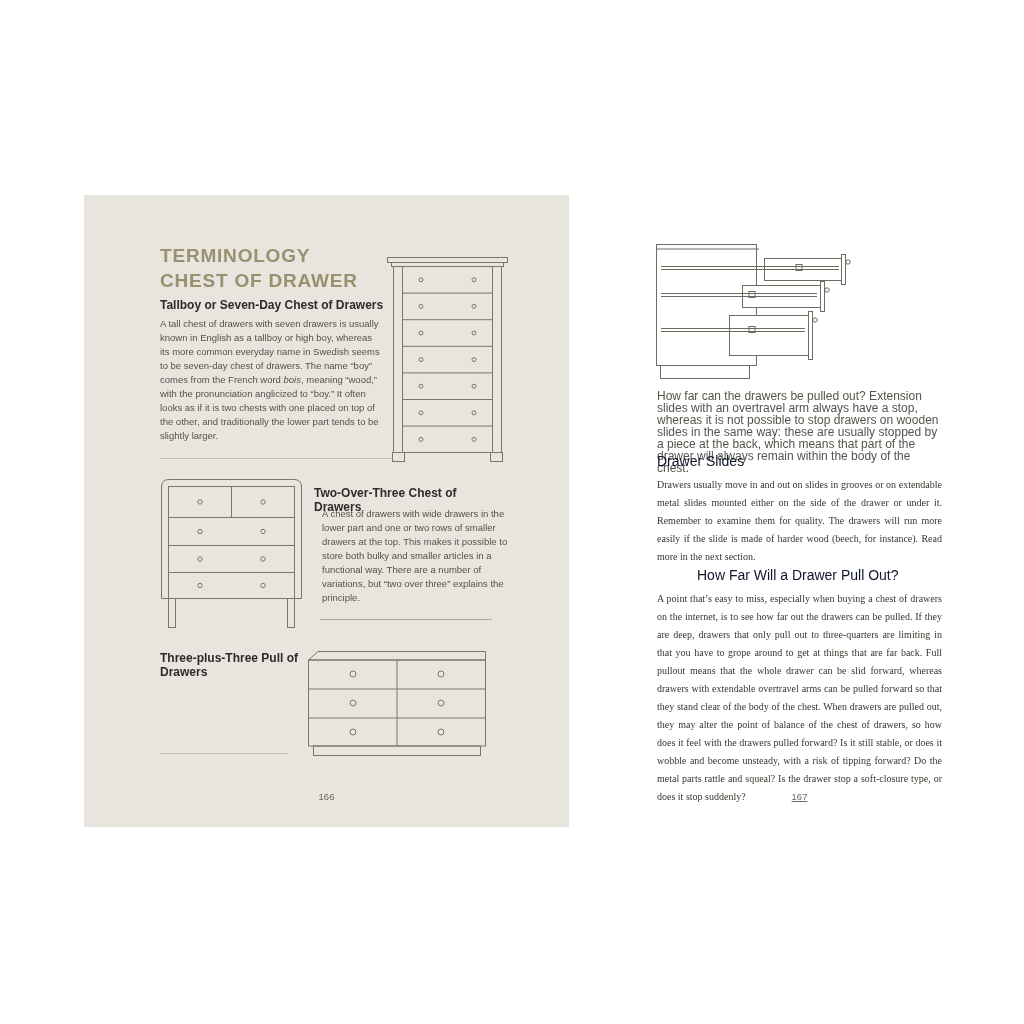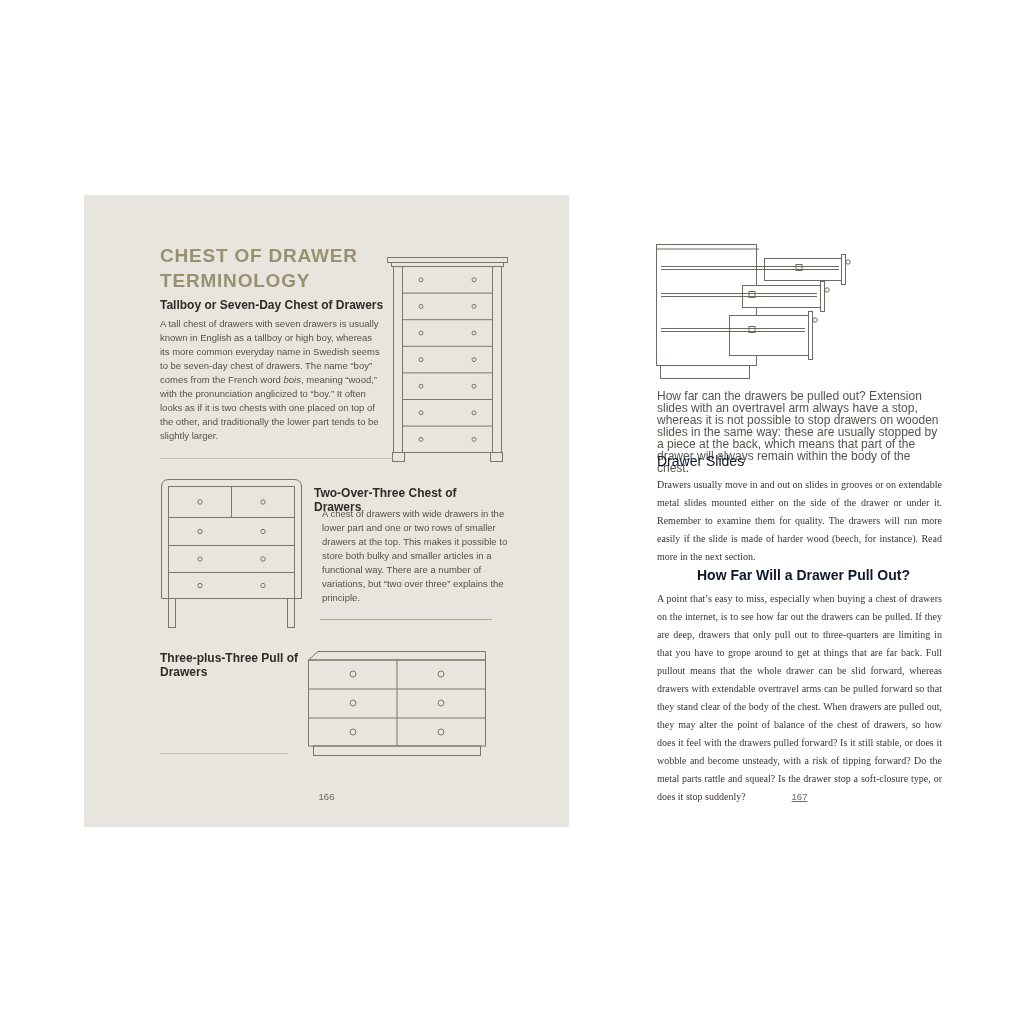--- a/index.html
+++ b/index.html
@@ -8,38 +8,38 @@
   .left-page{position:absolute;left:84px;top:195px;width:485px;height:632px;background:#e8e5df;}
   .abs{position:absolute;}
   .page-title{font-size:19px;font-weight:700;letter-spacing:0.8px;line-height:25px;color:#98906f;}
   .subhead{font-size:12px;font-weight:700;color:#2d2b27;line-height:14px;}
   .body-sans{font-size:9.5px;line-height:14px;color:#55514a;}
   .divider{border:none;border-top:1px solid #c3beb1;margin:0;}
   .divider.tan{border-top-color:#b3a88d;}
   .pagenum{font-size:9.5px;color:#6b6860;text-align:center;}
   .caption{font-size:12px;line-height:12px;color:#57534b;}
   .rp-head{font-size:14px;color:#0f172a;font-weight:400;}
-  .rp-head.bold{font-weight:700;padding-left:40px;}
+  .rp-head.bold{font-weight:400;padding-left:40px;}
   .body-serif{font-family:"Liberation Serif",serif;font-size:10px;line-height:18px;
               text-align:justify;color:#3a352d;}
   svg{display:block;}
   svg .ln{fill:none;stroke:#7b7667;stroke-width:1;}
   svg .lnw{fill:#ffffff;stroke:#6f6a60;stroke-width:1;}
   svg .ln2{fill:none;stroke:#6f6a60;stroke-width:1;}
 </style>
 </head>
 <body>
 
 <div class="spread">
 
   <div class="left-page">
 
     <div class="abs page-title" style="left:76px;top:48px;">
+      <div>TERMINOLOGY</div>
       <div>CHEST OF DRAWER</div>
-      <div>TERMINOLOGY</div>
     </div>
 
     <div class="abs subhead" style="left:76px;top:103px;width:230px;">Tallboy or Seven-Day Chest of Drawers</div>
     <p class="abs body-sans" style="left:76px;top:112px;width:224px;"><span>A tall chest of drawers with seven drawers is usually known in English as a tallboy or high boy, whereas its more common everyday name in Swedish seems to be seven-day chest of drawers. The name “boy” comes from the French word </span><i>bois</i><span>, meaning “wood,” with the pronunciation anglicized to “boy.” It often looks as if it is two chests with one placed on top of the other, and traditionally the lower part tends to be slightly larger.</span></p>
     <hr class="abs divider" style="left:76px;top:263px;width:232px;">
 
     <div class="abs" style="left:303px;top:57px;">
       <svg width="121" height="216" viewBox="0 0 121 216">
         <rect class="ln" x="0.5" y="5.5" width="120" height="5"></rect>
         <rect class="ln" x="4.5" y="10.5" width="112" height="4"></rect>

